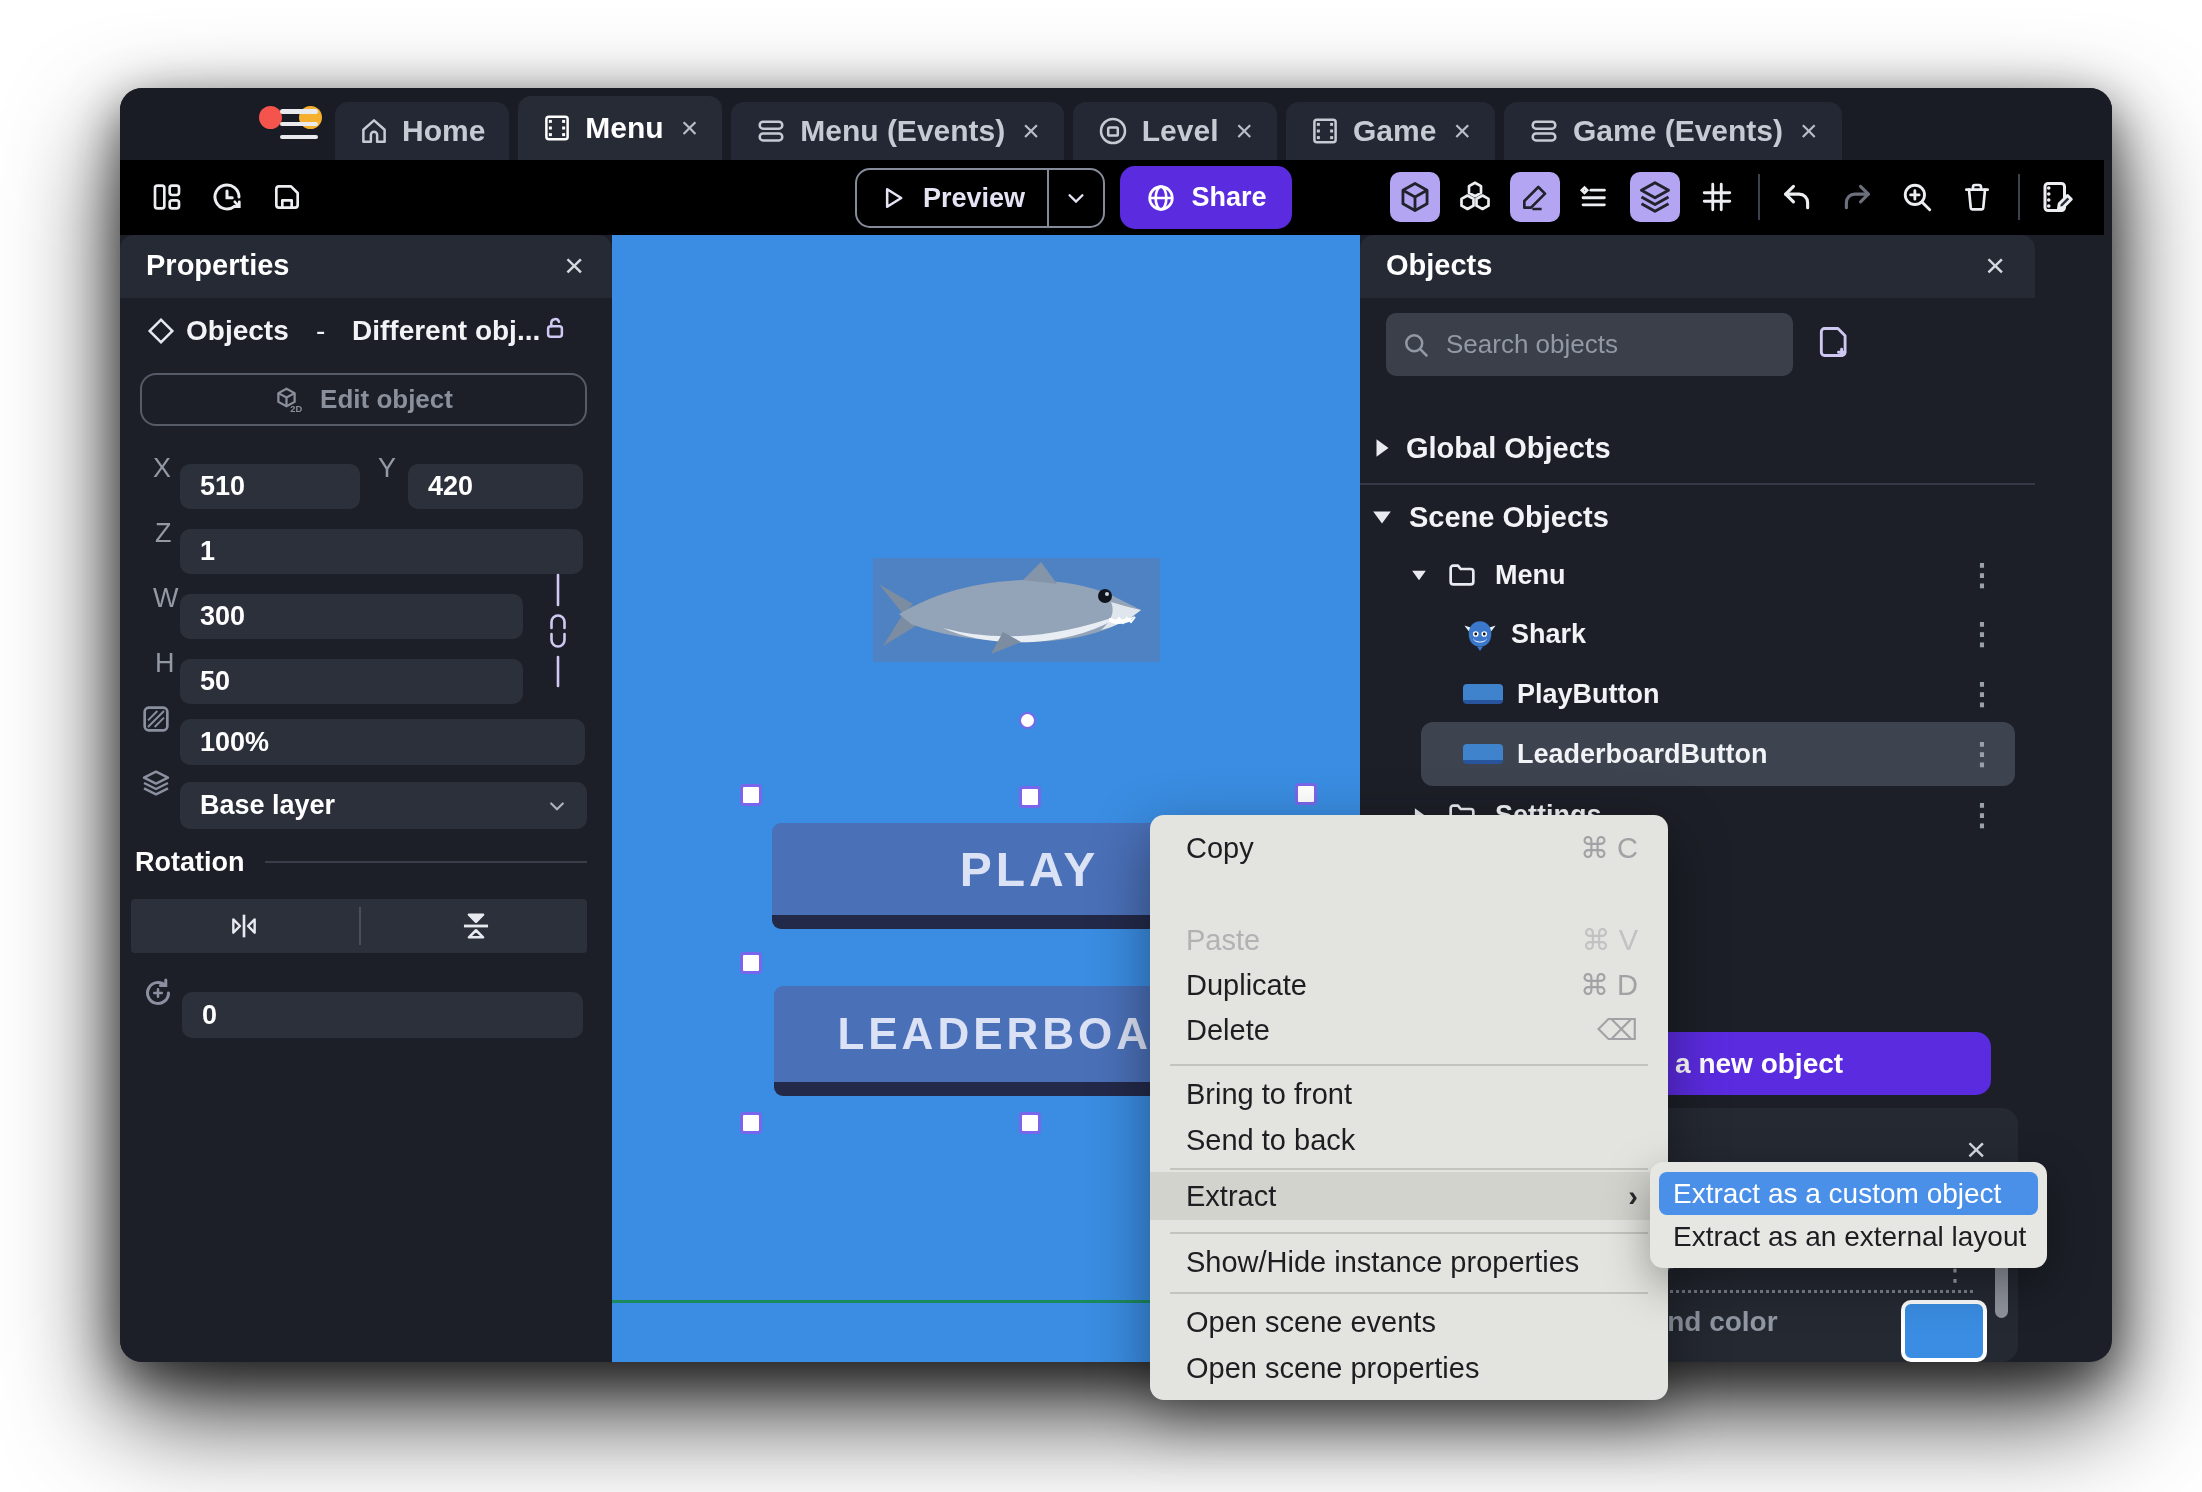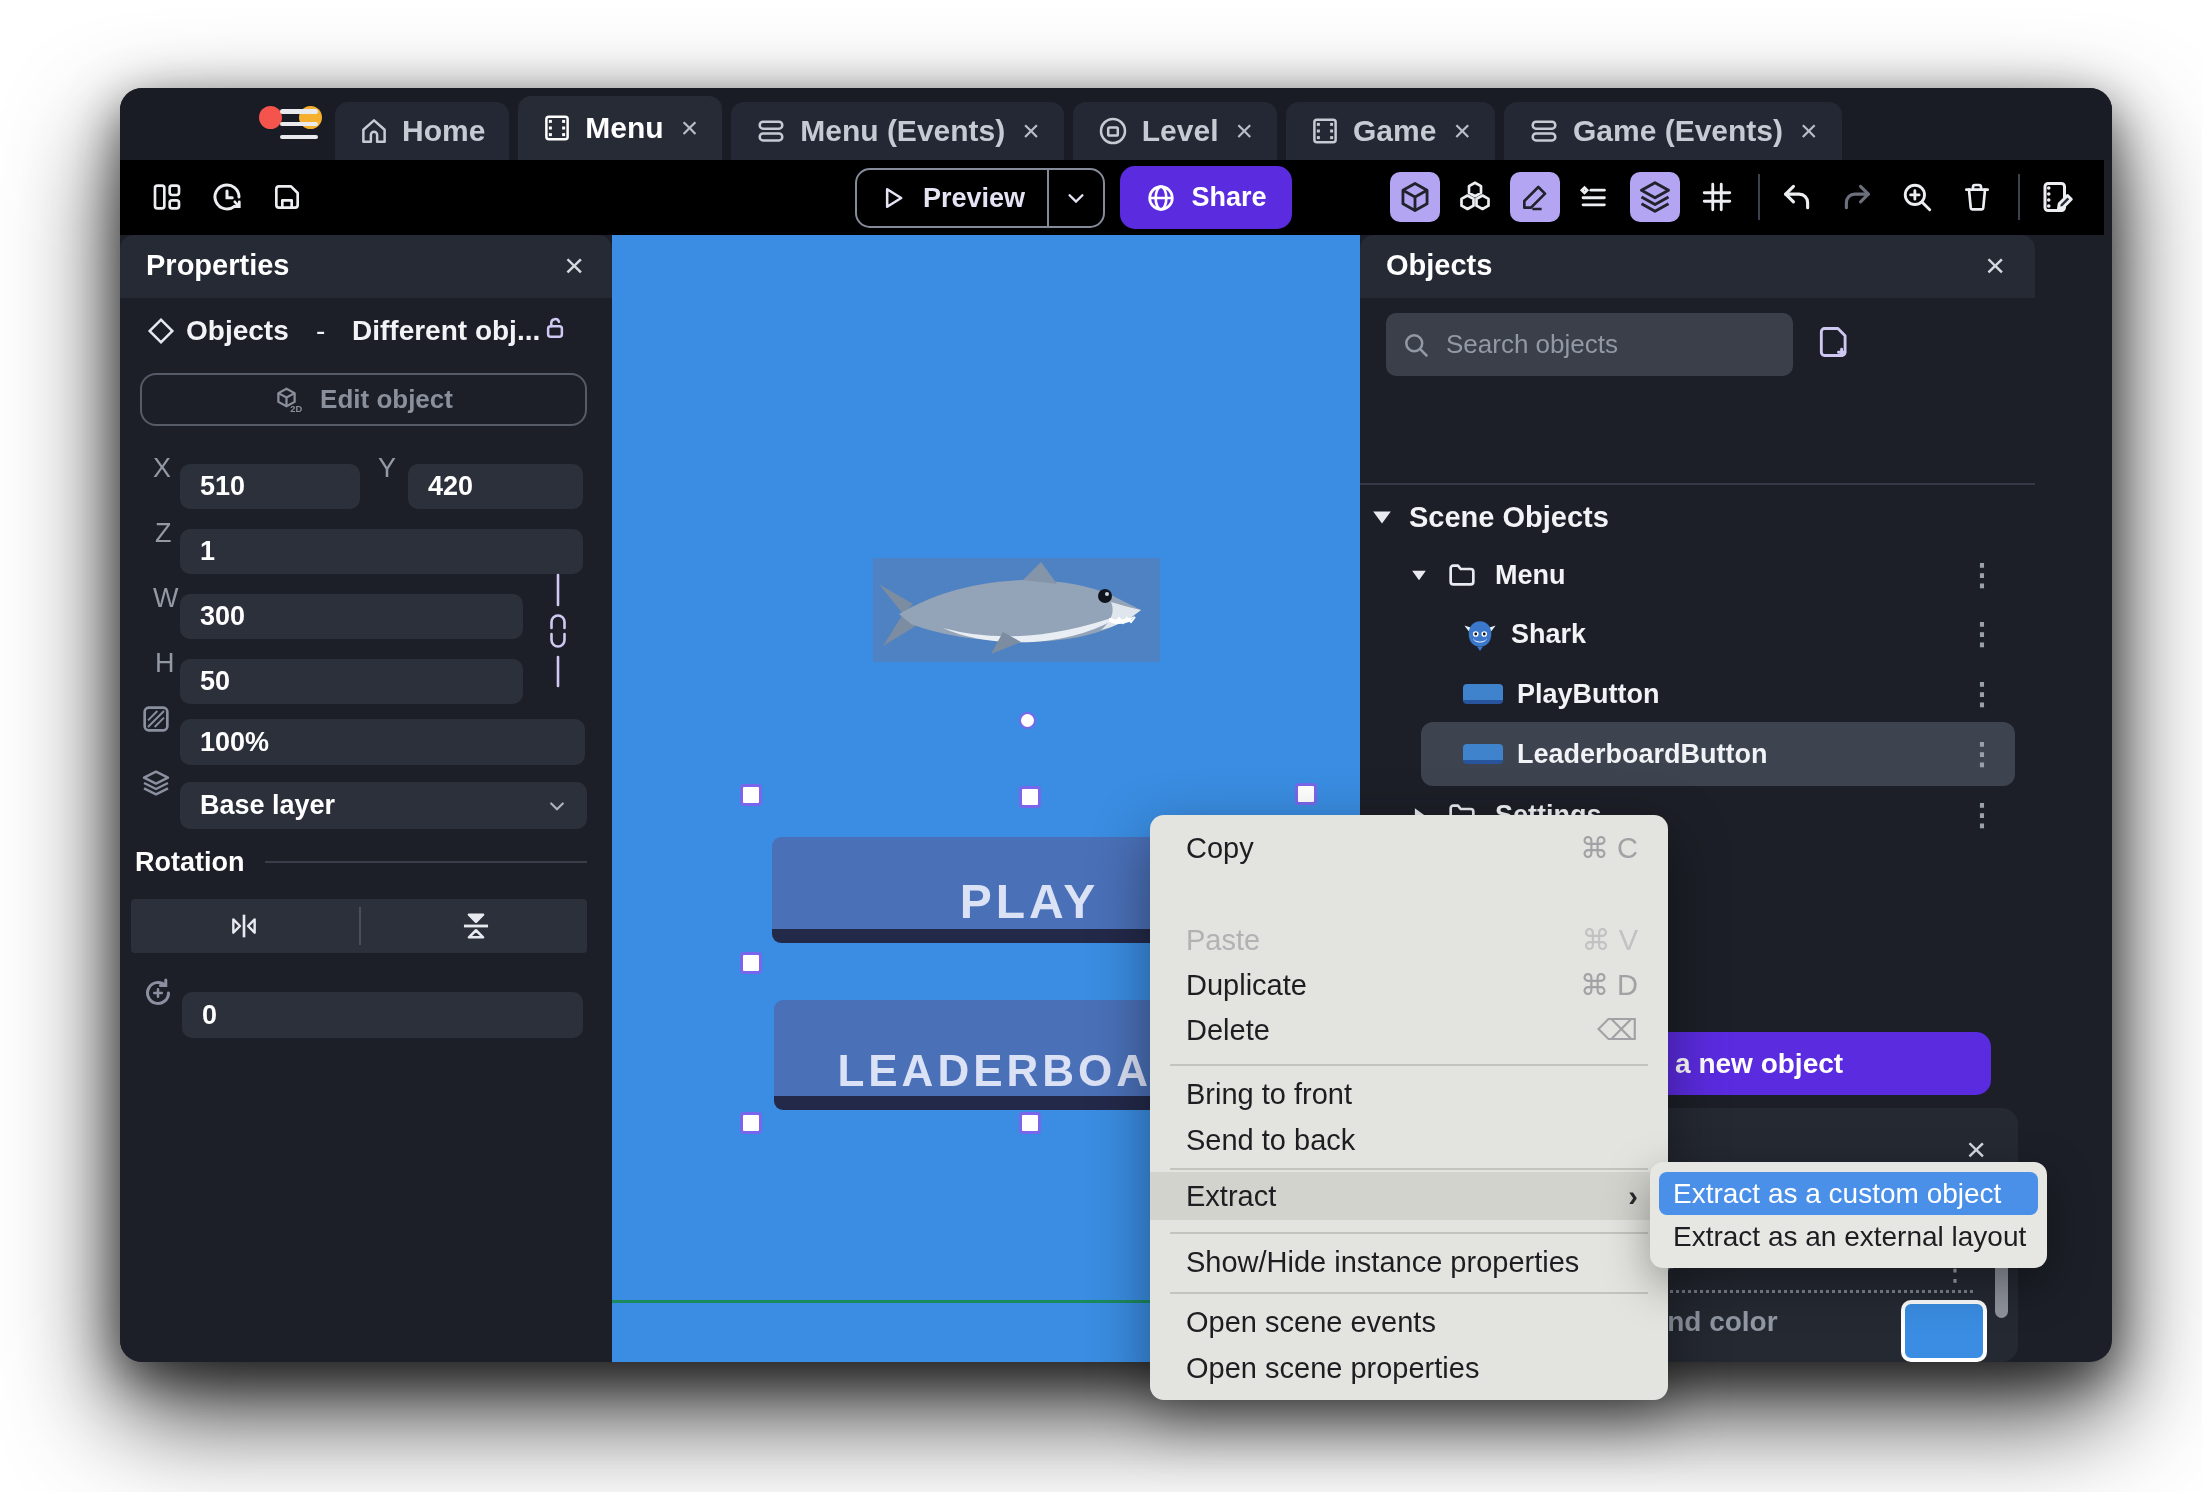--- a/index.html
+++ b/index.html
@@ -39,21 +39,21 @@
   .closex{position:absolute;font-size:34px;color:#d6d9e0;cursor:pointer;line-height:1;}
   
   .plabel{position:absolute;color:#9298a4;font-size:27px;}
   .pinput{position:absolute;background:#2b303b;border-radius:10px;color:#fff;font-size:27px;font-weight:600;
     display:flex;align-items:center;padding:0 20px;cursor:text;margin-top:19px;}
   .pselect{cursor:pointer;}
   .iconbox{position:absolute;color:#8b90a0;display:flex;align-items:center;justify-content:center;}
   .canvas{position:absolute;left:492px;top:147px;width:825px;bottom:0;background:#3a8de2;overflow:hidden;}
   
   .gamebtn{position:absolute;background:#4a70b8;border-radius:9px;border-bottom:14px solid #232949;
-    display:flex;align-items:flex-end;justify-content:center;color:#dbe2f6;font-weight:700;font-size:48px;letter-spacing:4px;cursor:pointer;margin-top:14px;}
+    display:flex;align-items:center;justify-content:center;color:#dbe2f6;font-weight:700;font-size:48px;letter-spacing:4px;cursor:pointer;}
   .handle{position:absolute;width:22px;height:22px;background:#fff;border:3px solid #7a66ea;border-radius:4px;}
   
   .trow{position:absolute;left:0;right:0;height:56px;display:flex;align-items:center;color:#f2f3f6;font-size:27px;font-weight:600;cursor:pointer;}
   .kebab{position:absolute;right:38px;color:#9aa0ac;font-size:30px;letter-spacing:0;cursor:pointer;line-height:1;}
   .chev{width:0;height:0;display:inline-block;}
   .chev.right{border-top:11px solid transparent;border-bottom:11px solid transparent;border-left:15px solid #e8eaf0;}
   .chev.down{border-left:11px solid transparent;border-right:11px solid transparent;border-top:15px solid #e8eaf0;}
   .addbtn{position:absolute;left:61px;top:797px;width:570px;height:63px;background:#5b2be0;border-radius:15px;
     display:flex;align-items:center;color:#fff;font-size:28px;font-weight:700;cursor:pointer;}
   .bpanel{position:absolute;left:13px;top:873px;width:645px;height:254px;background:#252932;border-radius:16px;}
@@ -440,20 +440,24 @@
           </svg>
         <input type="text" placeholder="Search objects" style="">
       </div>
       <span class="iconbox" style="left:455px;top:88px;color:#cfc8f2;">
         <svg width="38" height="38" viewBox="0 0 24 24" fill="none" stroke="currentColor" stroke-width="1.8" stroke-linejoin="round">
             <path d="M6 3.5 H14.5 L19 8 V18.5 a2 2 0 0 1 -2 2 H6 a2 2 0 0 1 -2-2 V5.5 a2 2 0 0 1 2-2 Z"></path>
             <path d="M16.8 16.5 v4 m-2 -2 h4" stroke-linecap="round"></path>
           </svg>
       </span>
 
+      <div class="trow" style="top:185px;font-size:29px;font-weight:700;">
+        <span class="chev right" style="margin-left:15px;transform:scale(.8);"></span>
+        <span style="margin-left:16px;">Global Objects</span>
+      </div>
       <span style="position:absolute;left:0;top:248px;width:100%;height:2px;background:#353945;"></span>
 
       <div class="trow" style="top:254px;font-size:29px;font-weight:700;">
         <span class="chev down" style="margin-left:11px;transform:scale(.8);"></span>
         <span style="margin-left:16px;">Scene Objects</span>
       </div>
 
       <div class="trow" style="top:312px;">
         <span class="chev down" style="margin-left:48px;transform:scale(.62);"></span>
         <svg style="margin-left:16px;" width="32" height="32" viewBox="0 0 24 24" fill="none" stroke="#e8eaf0" stroke-width="2" stroke-linejoin="round">

